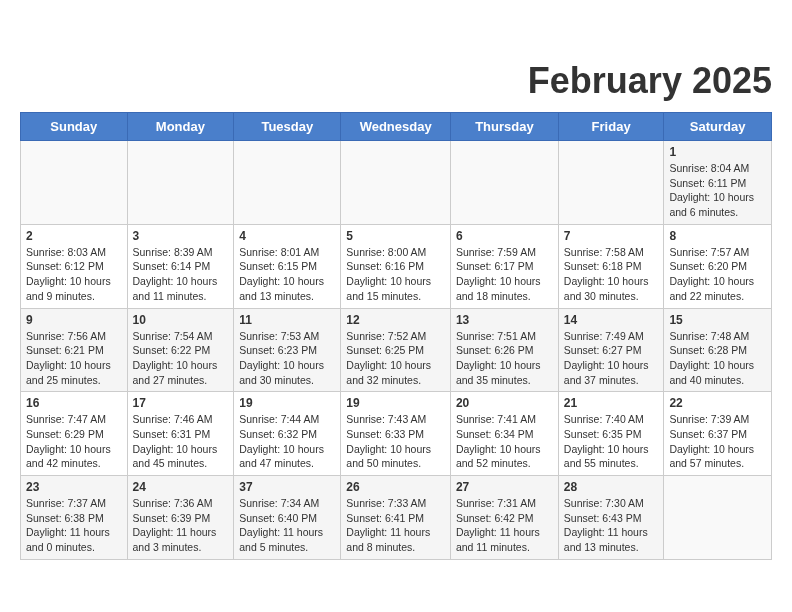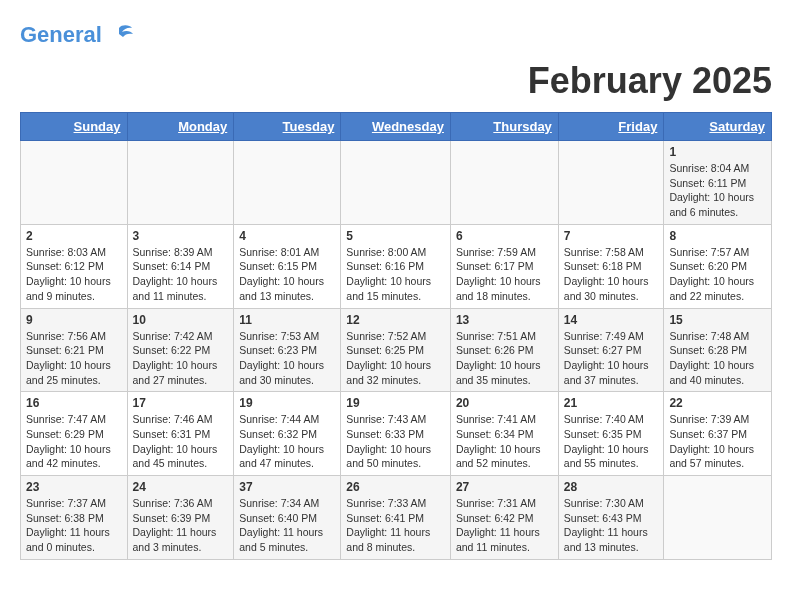--- a/index.html
+++ b/index.html
@@ -51,25 +51,24 @@
       width: 100%;
       border-collapse: collapse;
       font-size: 11px;
     }
     thead tr {
       background-color: #4a7fcb;
       color: #fff;
     }
     thead th {
       padding: 6px 6px;
-      text-align: right;
+      text-align: center;
       font-size: 13px;
       font-weight: 600;
       border: 1px solid #3a6ab5;
-      text-decoration: underline;
     }
     tbody td {
       vertical-align: top;
       padding: 4px 5px;
       border: 1px solid #ccc;
       width: 113px;
       min-height: 80px;
       background: #fff;
     }
     tbody tr:nth-child(odd) td {
@@ -93,28 +92,20 @@
     .empty-cell {
       background: #f9f9f9 !important;
     }
   </style>
 </head>
 <body>
 
 <div class="header">
   <div class="logo">
     <div>
-      <div style="display:flex;align-items:center;">
-        <span class="logo-text">
-          <span>General</span>
-        </span>
-        <svg class="logo-bird" viewBox="0 0 30 30">
-          <path d="M15 8 C18 4, 26 5, 28 8 C24 7, 20 9, 18 12 C22 10, 27 11, 29 14 C25 13, 21 14, 19 17 L15 14 Z" fill="#4a90d9"></path>
-        </svg>
-      </div>
     </div>
   </div>
   <div class="title-block">
     <div class="main-title">February 2025</div>
   </div>
 </div>
 
 <table>
   <thead>
     <tr>
@@ -188,21 +179,21 @@
       </tr>
       <tr>
         <td>
           <span class="day-num">9</span>
           <div class="day-info">Sunrise: 7:56 AM</div>
           <div class="day-info">Sunset: 6:21 PM</div>
           <div class="day-info">Daylight: 10 hours and 25 minutes.</div>
         </td>
         <td>
           <span class="day-num">10</span>
-          <div class="day-info">Sunrise: 7:42 AM</div>
+          <div class="day-info">Sunrise: 7:54 AM</div>
           <div class="day-info">Sunset: 6:22 PM</div>
           <div class="day-info">Daylight: 10 hours and 27 minutes.</div>
         </td>
         <td>
           <span class="day-num">11</span>
           <div class="day-info">Sunrise: 7:53 AM</div>
           <div class="day-info">Sunset: 6:23 PM</div>
           <div class="day-info">Daylight: 10 hours and 30 minutes.</div>
         </td>
         <td>

